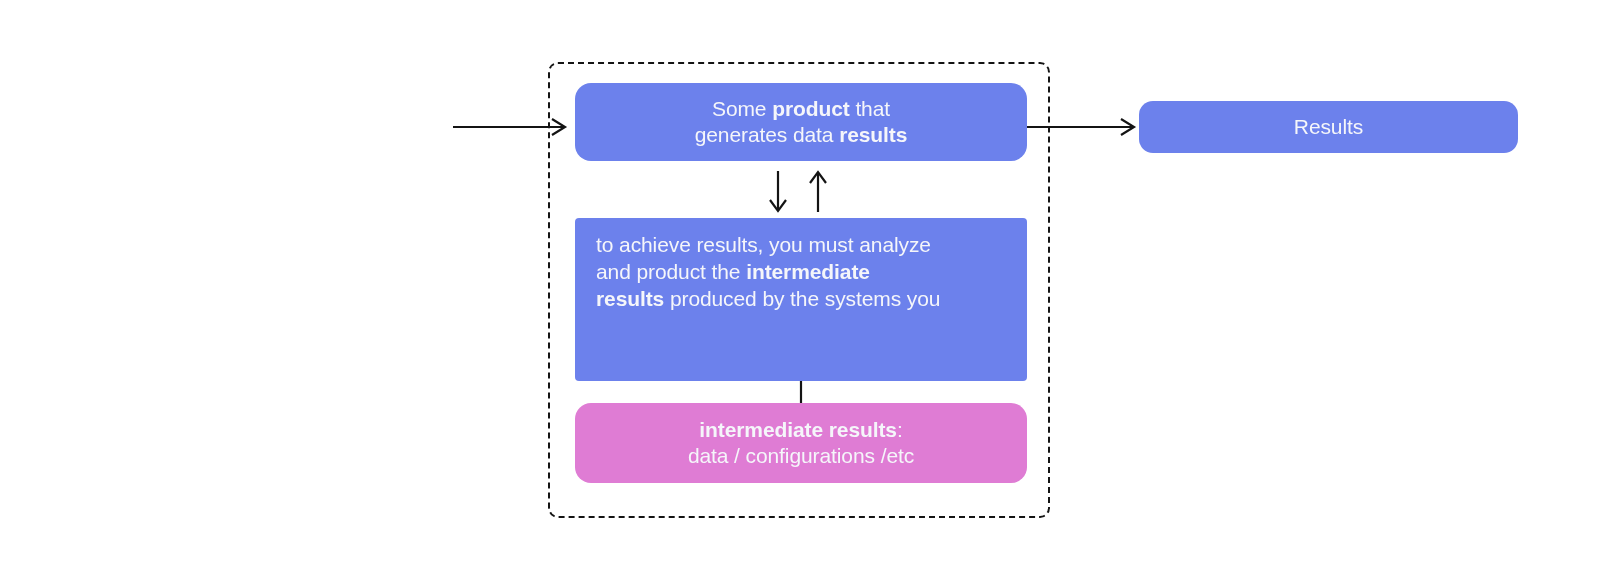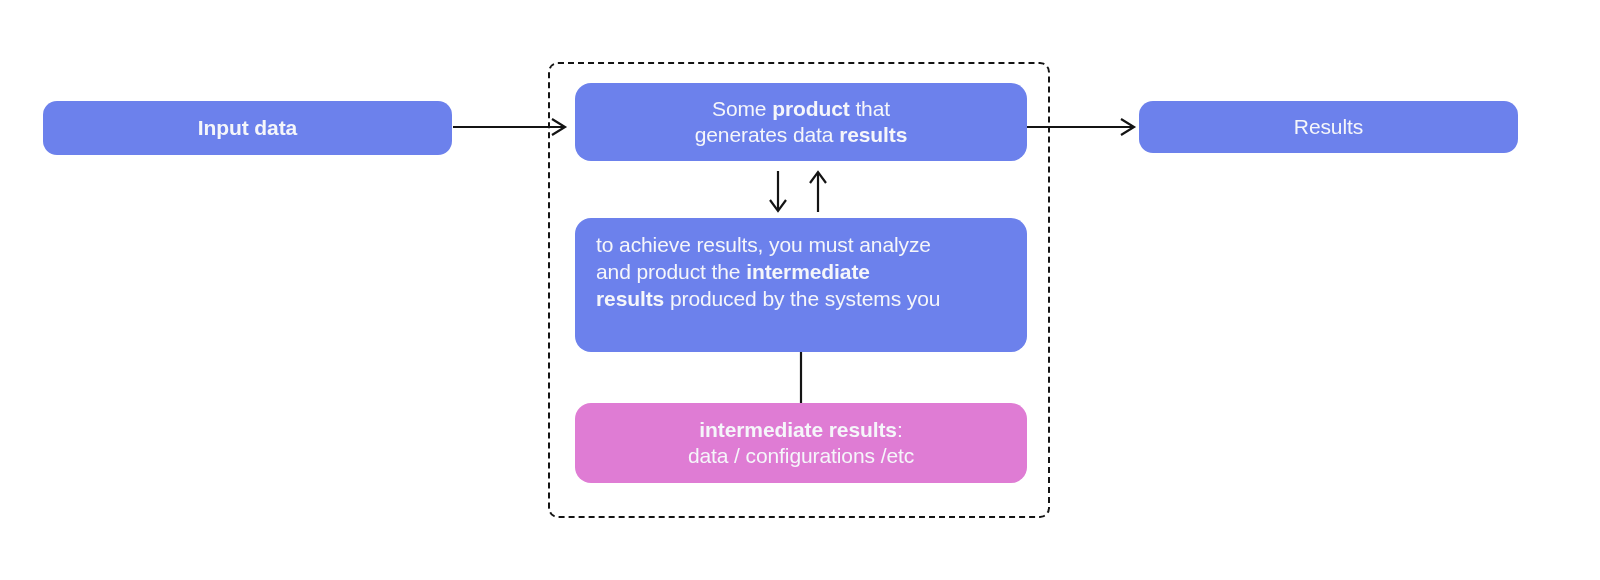--- a/index.html
+++ b/index.html
@@ -61,22 +61,22 @@
     border-radius: 14px;
     font-weight: 700;
   }
   .node-product {
     left: 575px; top: 83px;
     width: 452px; height: 78px;
     border-radius: 16px;
   }
   .node-analysis {
     left: 575px; top: 218px;
-    width: 452px; height: 134px;
-    border-radius: 16px;
+    width: 452px; height: 163px;
+    border-radius: 4px;
     justify-content: flex-start;
     text-align: left;
     padding: 12px 20px 12px 21px;
     line-height: 27px;
     align-items: flex-start;
     padding-top: 13px;
   }
   .node-intermediate {
     left: 575px; top: 403px;
     width: 452px; height: 80px;
@@ -115,23 +115,20 @@
       <polyline points="810,183 818,172 826,183"></polyline>
     </g>
 
     <g>
       <line x1="801" y1="352" x2="801" y2="403"></line>
     </g>
   </svg>
 
   <div class="boundary"></div>
 
-  <div class="node blue node-input">
-    <span>Input data</span>
-  </div>
 
   <div class="node blue node-product">
     <span><span>Some </span><span class="seg-b">product</span><span> that</span><br><span>generates data </span><span class="seg-b">results</span></span>
   </div>
 
   <div class="node blue node-analysis">
     <span><span>to achieve results, you must analyze</span><br><span>and product the </span><span class="seg-b">intermediate</span><br><span class="seg-b">results</span><span> produced by the systems you</span><br></span>
   </div>
 
   <div class="node pink node-intermediate">

